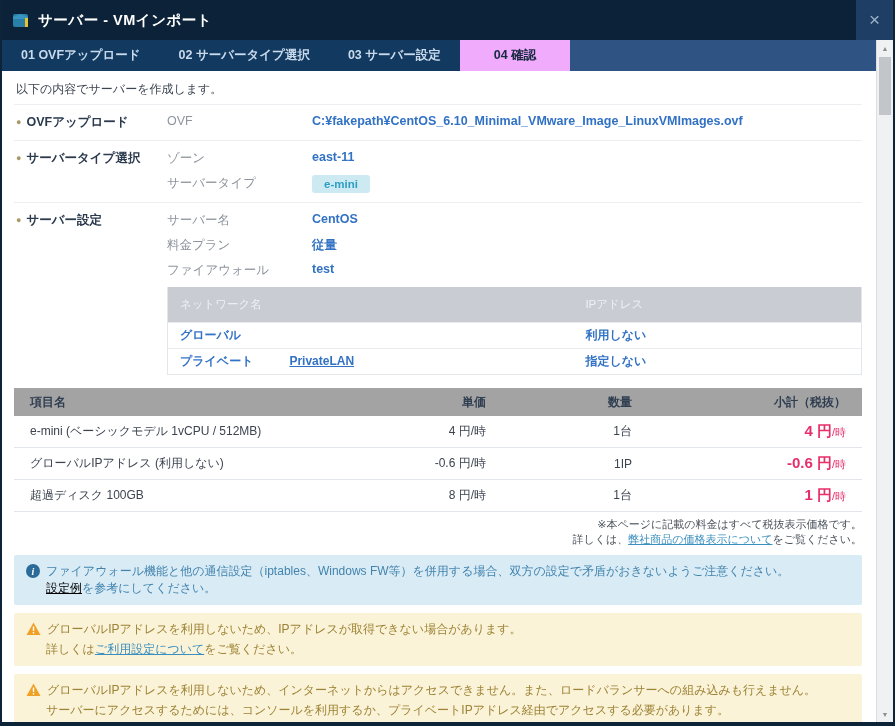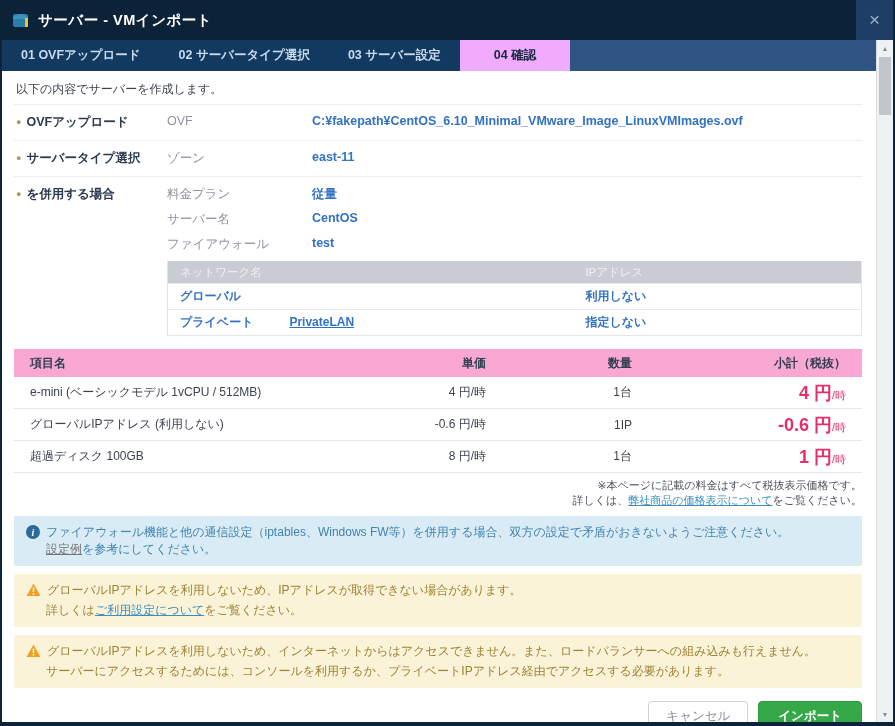--- a/index.html
+++ b/index.html
@@ -46,54 +46,54 @@
   .field { display:flex; margin-bottom:8px; }
   .field:last-child { margin-bottom:0; }
   .field-label { width:145px; flex:0 0 145px; color:#8e959e; font-size:12.5px; }
   .field-value { color:#3272c4; font-weight:bold; font-size:12.5px; }
   .badge { display:inline-block; background:#cdeaf2; color:#2e9ec4; font-weight:bold; font-size:11.5px;
            padding:3px 12px; border-radius:3px; }
 
   
   .net-table { margin-top:8px; border:1px solid #e4e7ea; border-top:none; }
   .net-header { display:grid; grid-template-columns:58.5% 41.5%; background:#c9cdd3; color:#eef1f4;
-                font-size:11.5px; height:22px; align-items:center; }
+                font-size:11.5px; height:35px; align-items:center; }
   .net-header > div { padding:0 12px; }
   .net-row { display:grid; grid-template-columns:58.5% 41.5%; height:26px; align-items:center;
              border-top:1px solid #e8eaed; background:#fff; }
   .net-row:first-of-type { border-top:none; }
   .net-row > div { padding:0 12px; color:#3272c4; font-weight:bold; font-size:12px; }
   .net-name-secondary { display:inline-block; margin-left:36px;text-decoration:underline; }
 
   
   .price-table { margin-top:4px; }
   .pt-grid { display:grid; grid-template-columns:1fr 130px 170px 190px; align-items:center; }
-  .pt-head { background:#f9a8d4; height:28px; color:#2e3d50; font-weight:bold; font-size:12px; }
+  .pt-head { background:#a3a3a3; height:28px; color:#2e3d50; font-weight:bold; font-size:12px; }
   .pt-row { height:32px; border-bottom:1px solid #e3e6ea; font-size:12px; color:#3c4450; }
   .pt-c1 { padding-left:16px; text-align:left; }
   .pt-c2 { text-align:right; padding-right:16px; }
   .pt-c3 { text-align:right; padding-right:40px; }
   .pt-c4 { text-align:right; padding-right:16px; }
-  .subtotal { color:#e62e6b; font-weight:bold; font-size:18px; }
+  .subtotal { color:#e62e6b; font-weight:bold; font-size:15px; }
   .subtotal-unit { color:#e62e6b; font-weight:normal; font-size:11px; }
 
   .price-note { text-align:right; font-size:11px; color:#4a515b; line-height:15px; margin-top:5px; }
   .link { color:#3a8fbf; text-decoration:underline; cursor:pointer; }
 
   
   .notice { margin-top:8px; padding:8px 12px; border-radius:2px; font-size:12px; line-height:17px; }
   .notice-info { background:#d9ecf6; color:#4383ad; }
   .notice-warn { background:#fbf3d8; color:#9c8335; }
   .n-line1 { display:flex; align-items:flex-start; }
   .n-icon { flex:0 0 auto; margin-right:6px; }
   .info-icon { display:inline-flex; width:14px; height:14px; border-radius:50%; background:#2a6b99; color:#fff;
                align-items:center; justify-content:center; font-size:10px; font-weight:bold;
                font-family:"Liberation Serif",serif; font-style:italic; margin-top:1px; }
   .n-line2 { padding-left:20px; }
-  .notice-info .link { color:#737373; }
+  .notice-info .link { color:#000000; }
 
   
   .footer { margin-top:7px; padding:6px 0 8px 2px; display:flex; align-items:center; }
   .back-link { color:#3f87c7; font-size:13px; cursor:pointer; }
   .footer-buttons { margin-left:auto; display:flex; gap:10px; }
   .btn { height:30px; border-radius:4px; font-size:12.5px; display:flex; align-items:center;
          justify-content:center; cursor:pointer; }
   .btn-cancel { background:#fff; border:1px solid #d0d3d7; color:#8b9198; padding:0 17px; }
   .btn-import { background:#35a947; border:1px solid #2f9c40; color:#fff; font-weight:bold; padding:0 19px; }
 </style>
@@ -140,33 +140,37 @@
           </div>
         </div>
 
         <div class="section">
           <div class="section-title"><span class="bullet">●</span><span>サーバータイプ選択</span></div>
           <div class="section-body">
             <div class="field">
               <div class="field-label">ゾーン</div>
               <div class="field-value">east-11</div>
             </div>
+            <div class="field">
+              <div class="field-label">サーバータイプ</div>
+              <div><span class="badge">e-mini</span></div>
+            </div>
           </div>
         </div>
 
         <div class="section">
-          <div class="section-title"><span class="bullet">●</span><span>を併用する場合</span></div>
+          <div class="section-title"><span class="bullet">●</span><span>サーバー設定</span></div>
           <div class="section-body">
+            <div class="field">
+              <div class="field-label">サーバー名</div>
+              <div class="field-value">CentOS</div>
+            </div>
             <div class="field">
               <div class="field-label">料金プラン</div>
               <div class="field-value">従量</div>
-            </div>
-            <div class="field">
-              <div class="field-label">サーバー名</div>
-              <div class="field-value">CentOS</div>
             </div>
             <div class="field">
               <div class="field-label">ファイアウォール</div>
               <div class="field-value">test</div>
             </div>
 
             <div class="net-table">
               <div class="net-header">
                 <div>ネットワーク名</div>
                 <div>IPアドレス</div>

